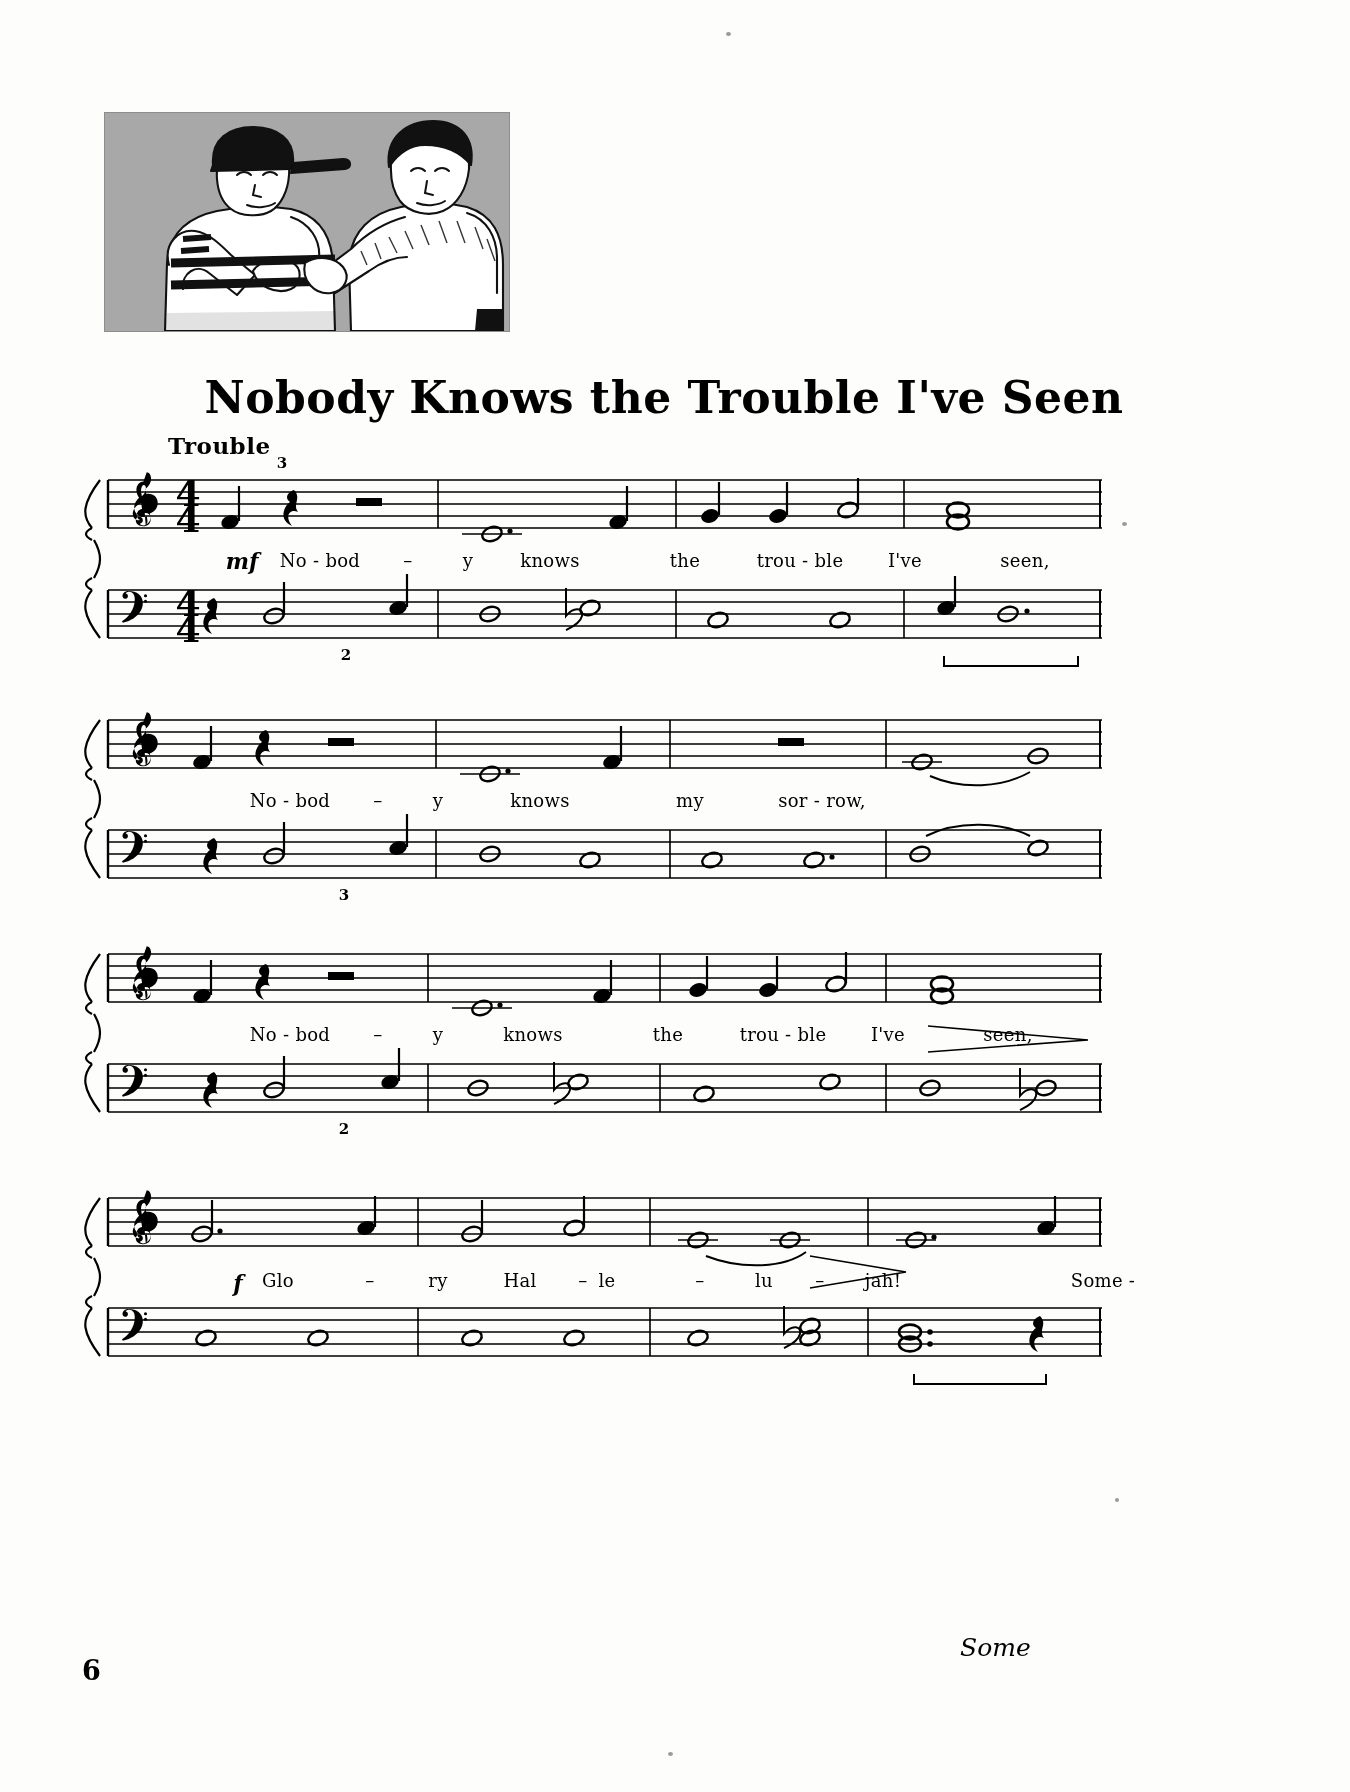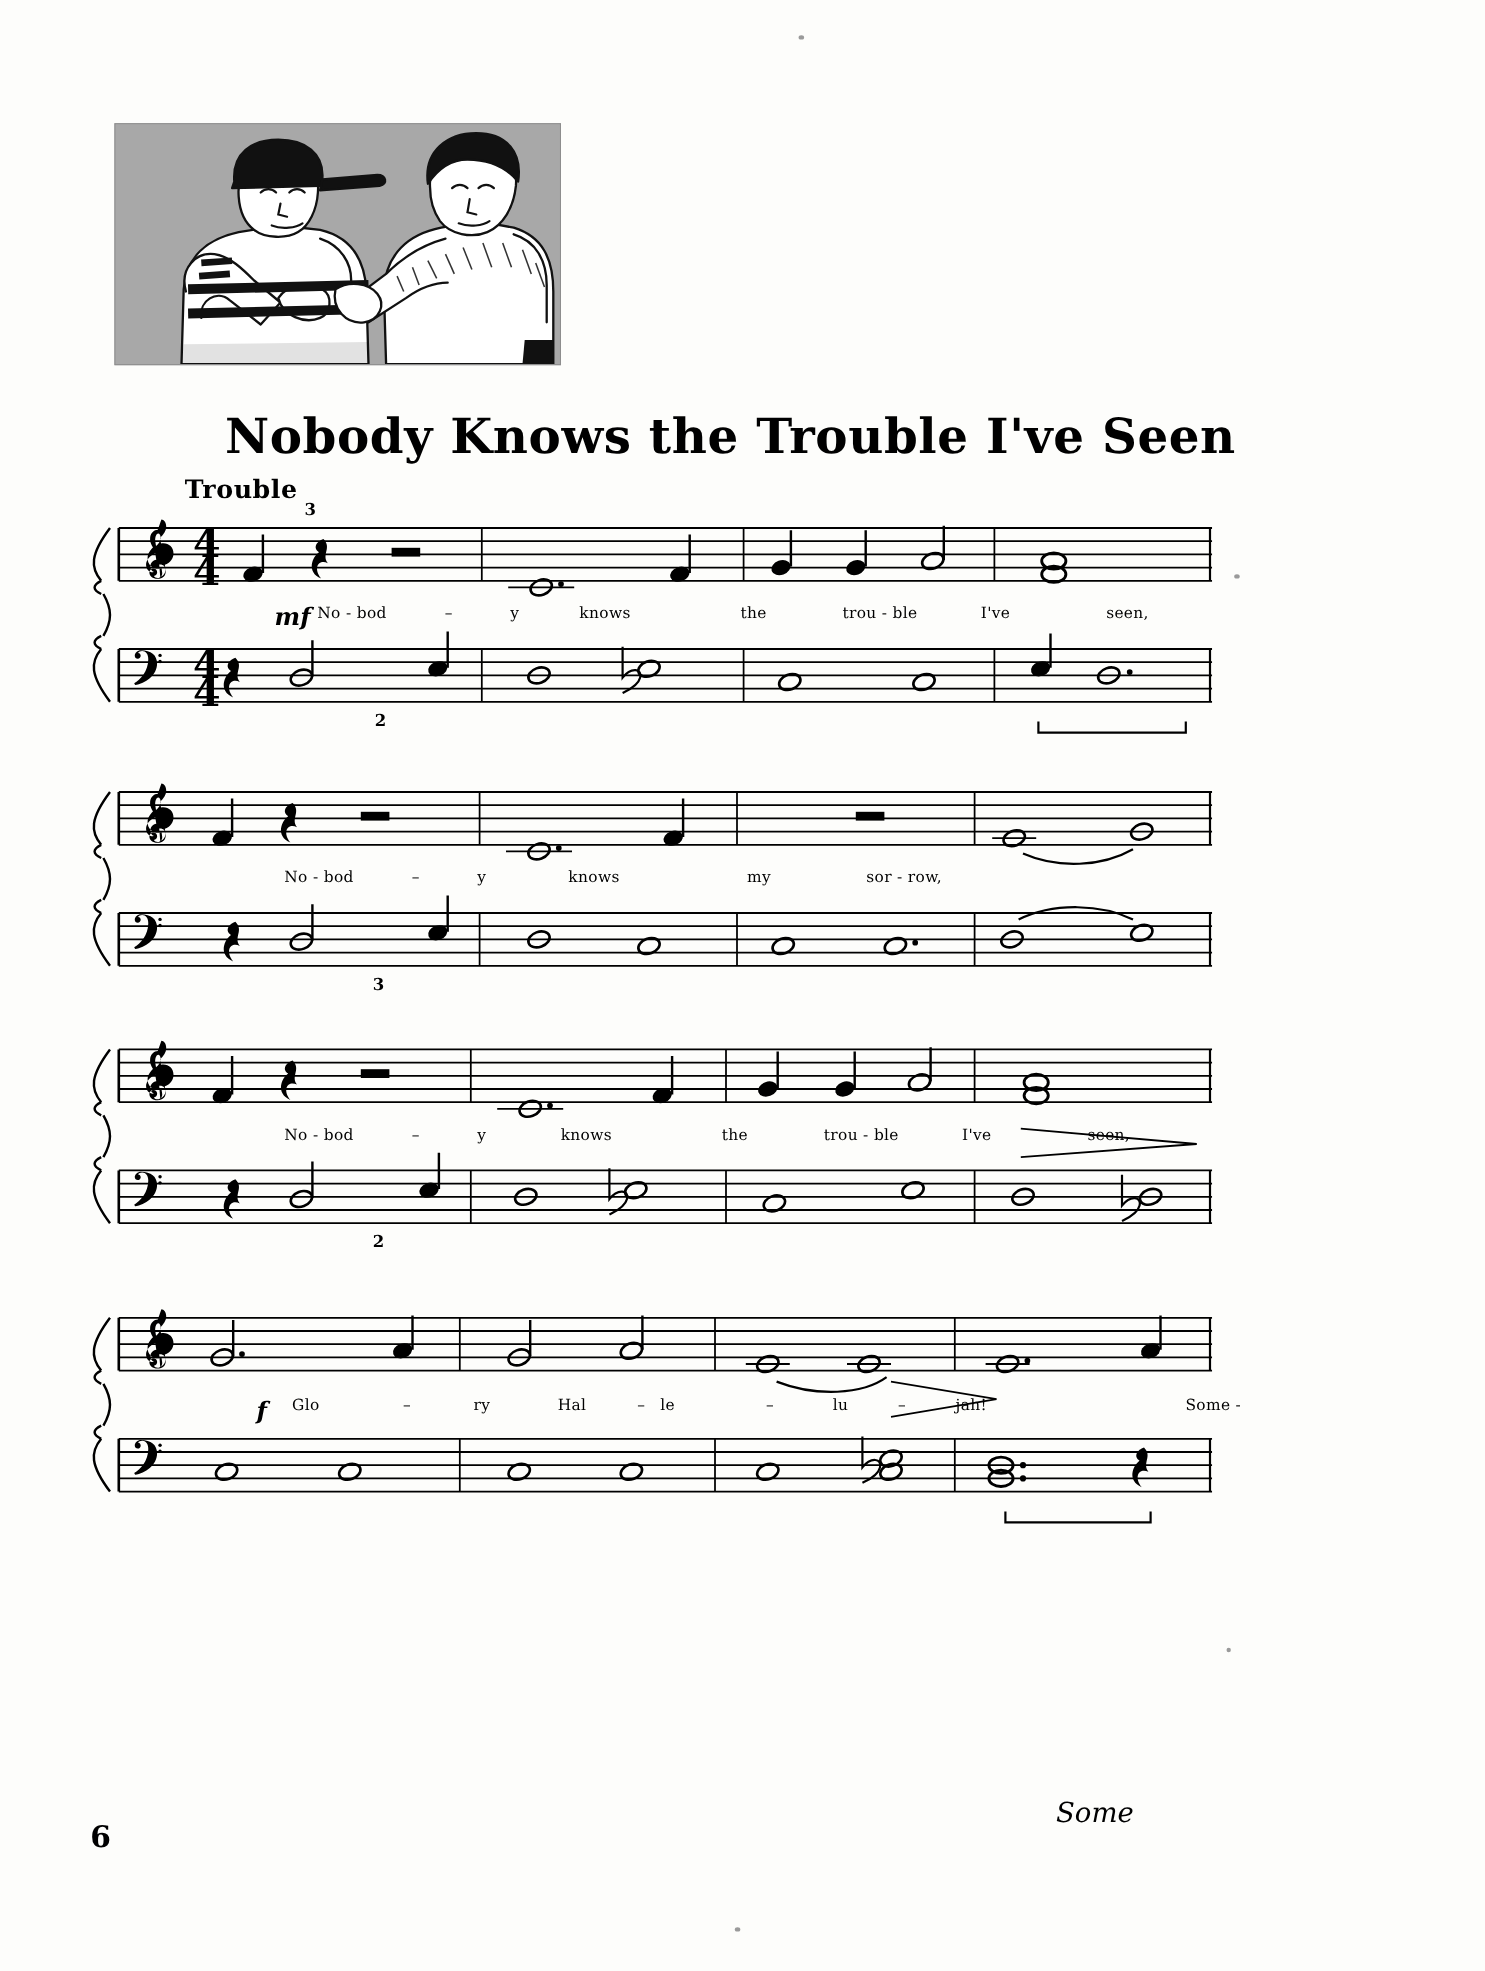--- a/index.html
+++ b/index.html
@@ -66,21 +66,21 @@
     height: 200px;
   }
   .system svg { display: block; }
 
   .lyric-row {
     position: absolute;
     left: 0;
     width: 1024px;
     height: 26px;
     font-family: "DejaVu Serif", serif;
-    font-size: 14px;
+    font-size: 18px;
     letter-spacing: 0.3px;
   }
   .lyric {
     position: absolute;
     white-space: pre;
     transform: translateX(-50%);
   }
   .dyn {
     position: absolute;
     font-family: "DejaVu Serif", serif;
@@ -290,21 +290,21 @@
         <ellipse cx="930" cy="144" rx="10" ry="6.8" transform="rotate(-20 930 144)" fill="none" stroke-width="2.4"></ellipse>
         <circle cx="949" cy="141" r="2.6" stroke-width="0"></circle>
       </g>
 
       <g stroke="#000" stroke-width="2" fill="none">
         <path d="M866 186 V196 H1000 V186"></path>
       </g>
     </svg>
     <div class="finger" style="left:204px; top:-16px;">3</div>
     <div class="finger" style="left:268px; top:176px;">2</div>
-    <div class="dyn" style="left:188px; top:78px;">mf</div>
+    <div class="dyn" style="left:164px; top:78px;">mf</div>
     <div class="lyric-row" style="top:80px;">
       <span class="lyric" style="left:242px;">No - bod</span>
       <span class="lyric" style="left:330px;">–</span>
       <span class="lyric" style="left:390px;">y</span>
       <span class="lyric" style="left:472px;">knows</span>
       <span class="lyric" style="left:607px;">the</span>
       <span class="lyric" style="left:722px;">trou - ble</span>
       <span class="lyric" style="left:827px;">I've</span>
       <span class="lyric" style="left:947px;">seen,</span>
     </div>

